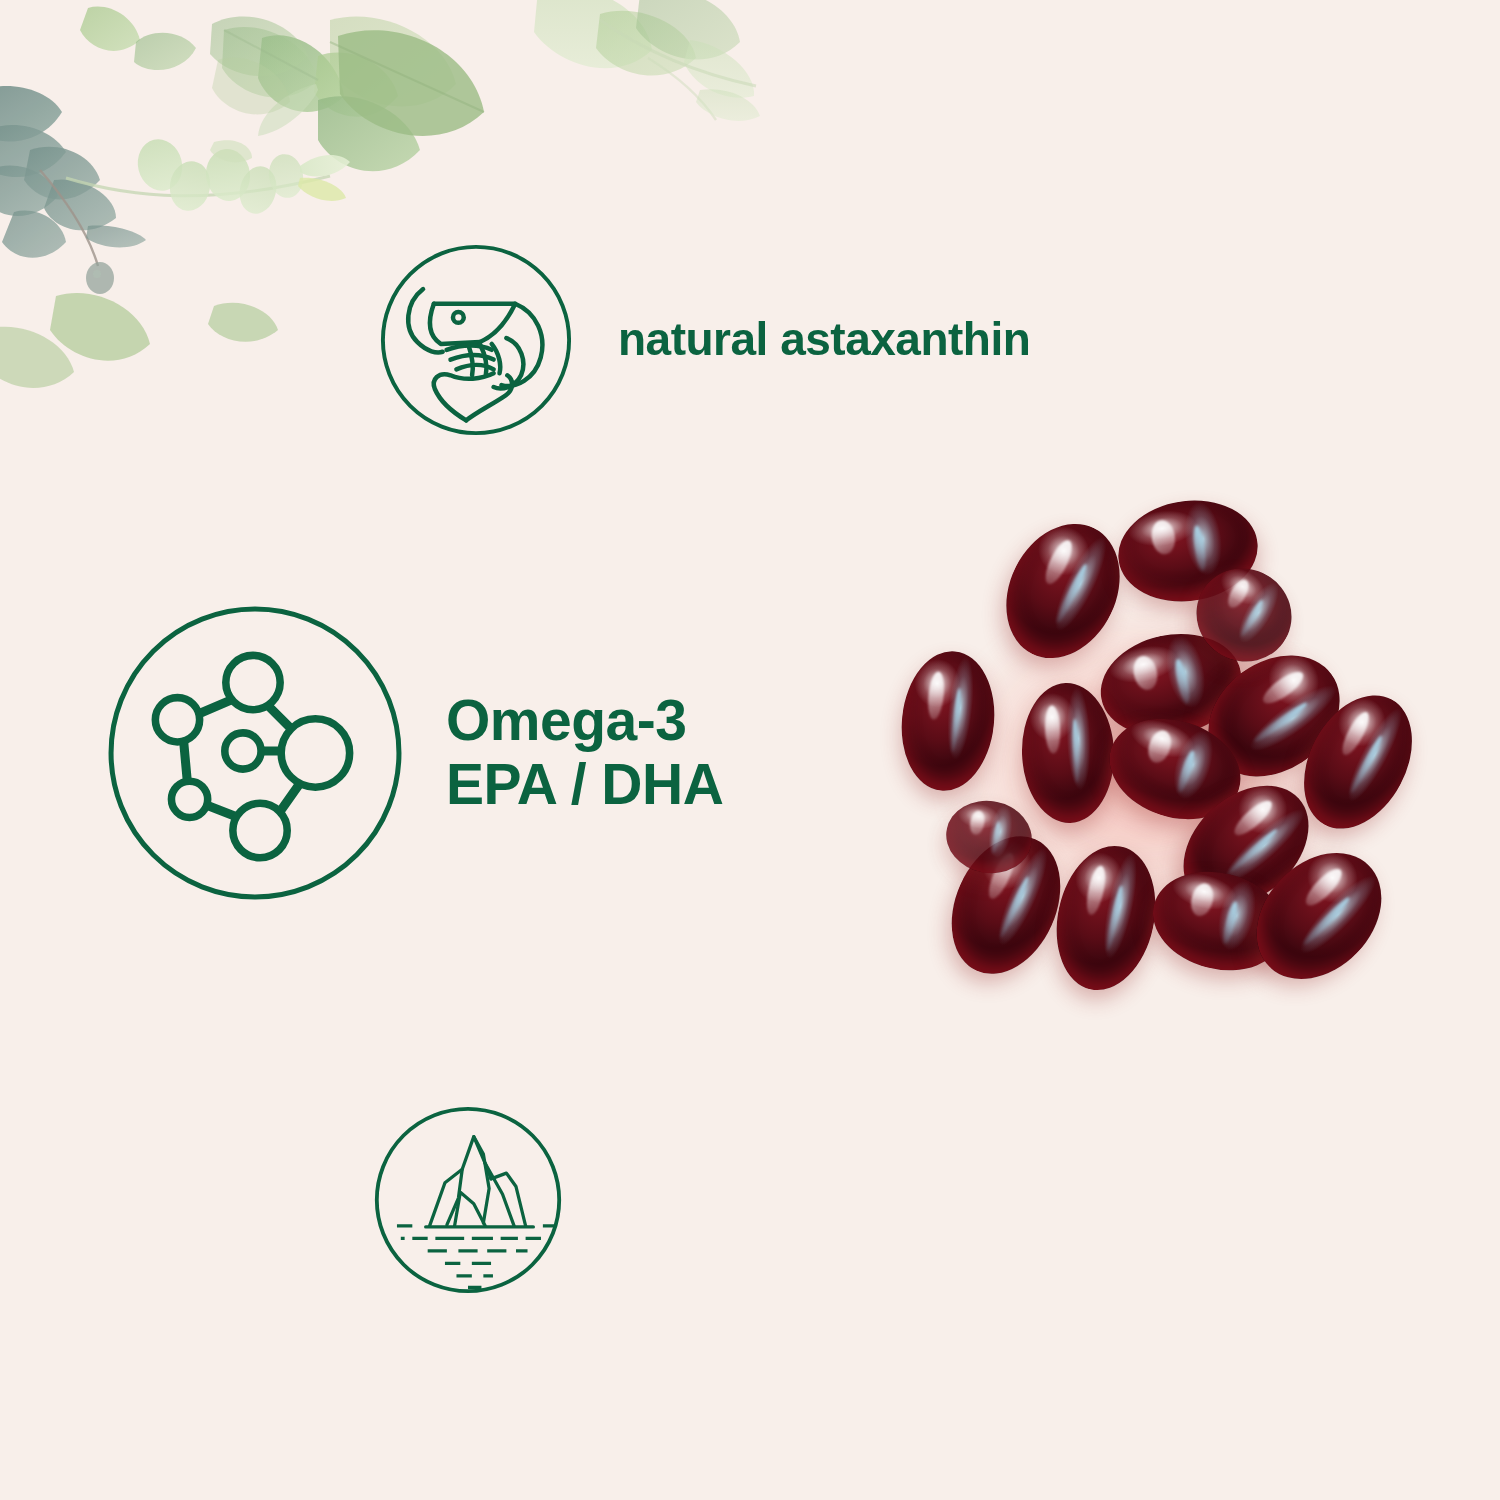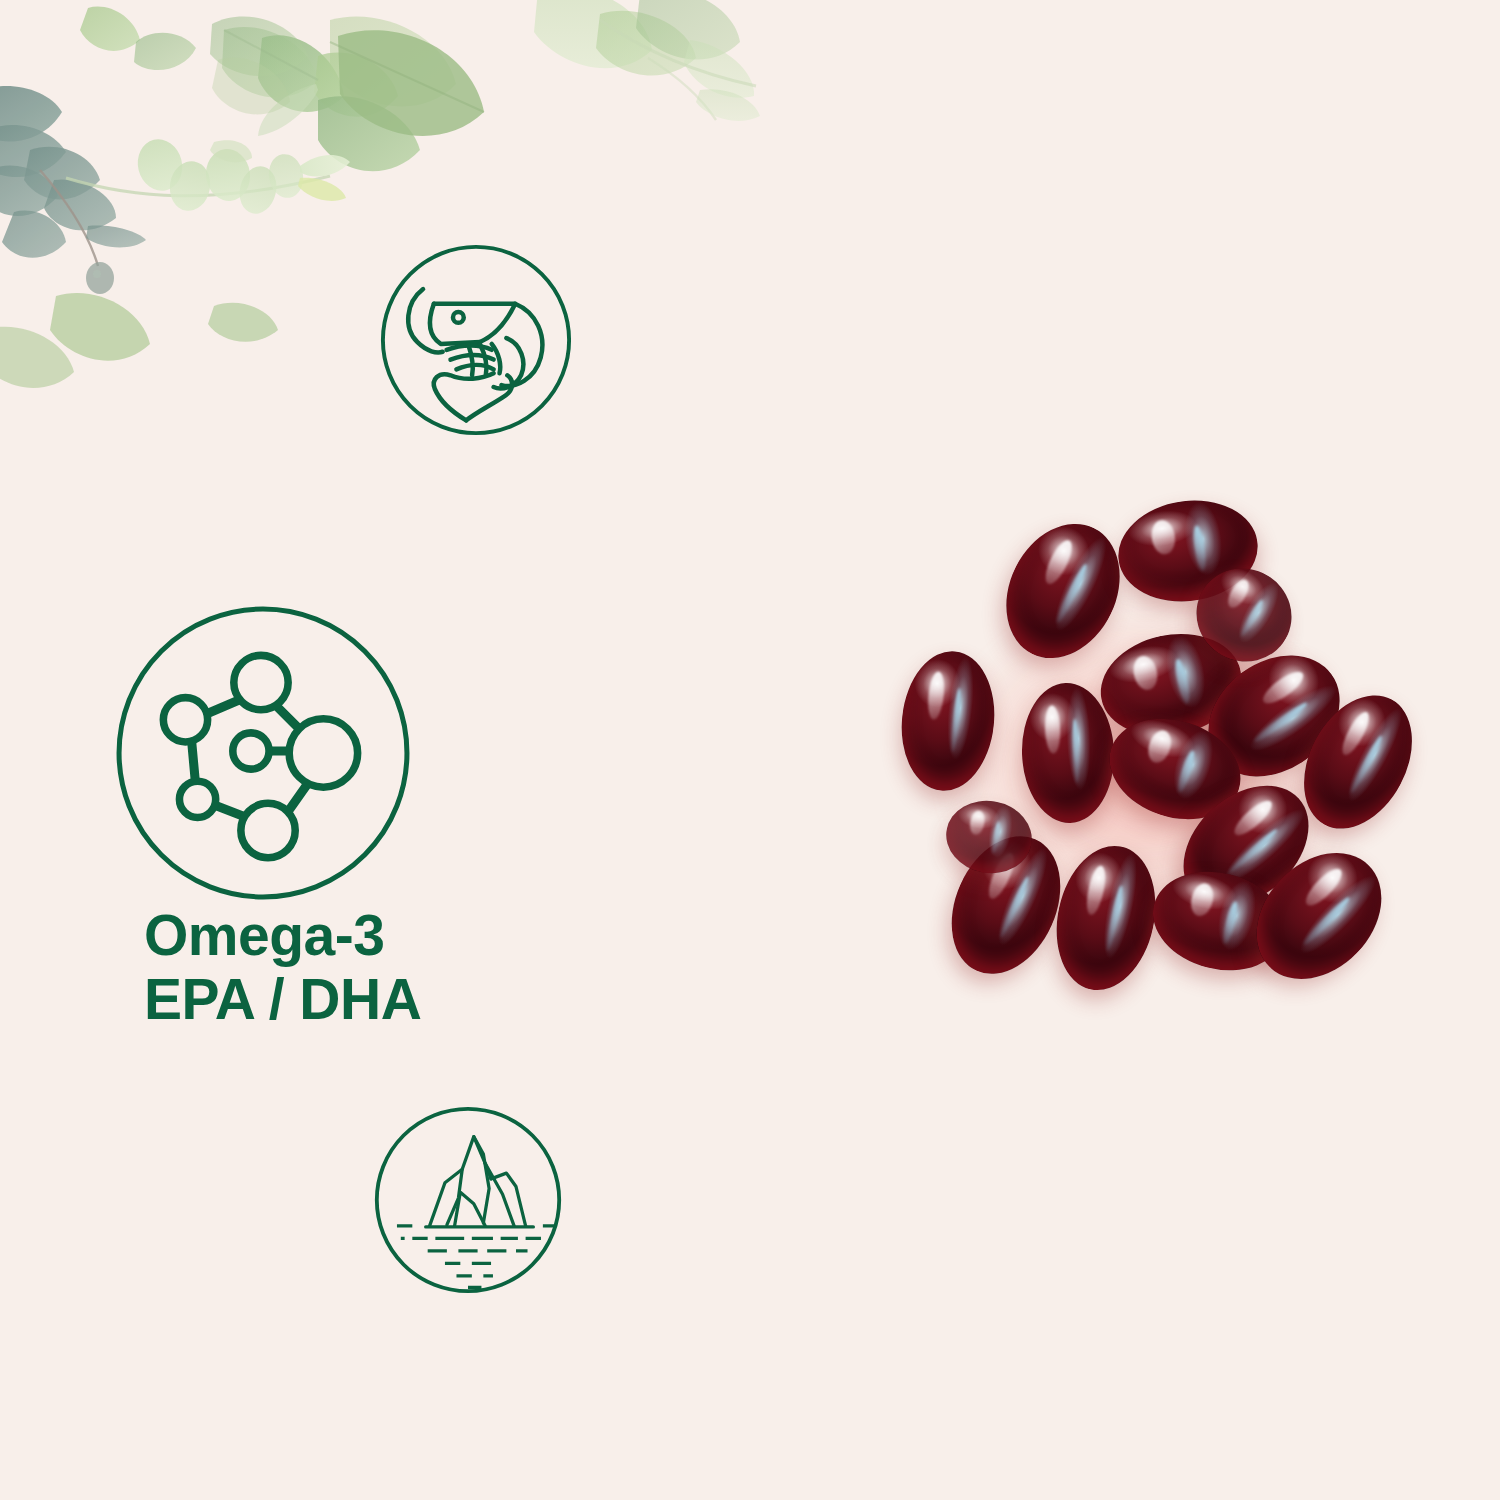--- a/index.html
+++ b/index.html
@@ -48,21 +48,21 @@
     white-space: pre-line;
   }
 
   #feature-astaxanthin { left: 378px; top: 242px; }
   #feature-astaxanthin .badge-circle { width: 196px; height: 196px; }
   #feature-astaxanthin .feature-label {
     font-size: 46px;
     margin-left: 44px;
   }
 
-  #feature-omega { left: 104px; top: 602px; flex-direction: column; }
+  #feature-omega { left: 104px; top: 602px; }
   #feature-omega .badge-circle { width: 302px; height: 302px; }
   #feature-omega .feature-label {
     font-size: 57px;
     margin-left: 40px;
   }
 
   #feature-antarctic { left: 372px; top: 1104px; }
   #feature-antarctic .badge-circle { width: 192px; height: 192px; }
   #feature-antarctic .feature-label {
     font-size: 46px;
@@ -236,20 +236,21 @@
         <path d="M74 120 C 90 114, 106 114, 118 120"></path>
         <path d="M80 130 C 94 124, 108 124, 118 130"></path>
         <path d="M92 104 C 96 116, 98 126, 96 136"></path>
         <path d="M104 104 C 110 116, 112 126, 110 136"></path>
         <path d="M116 104 C 124 114, 126 126, 124 134"></path>
 
         <path d="M118 134 C 106 140, 88 142, 74 136 C 62 132, 54 140, 58 150 C 64 164, 80 176, 90 182"></path>
         <path d="M90 182 C 100 174, 116 166, 128 158 C 138 152, 140 142, 132 136"></path>
       </g>
     </svg>
+    <div class="feature-label">natural astaxanthin</div>
   </div>
 
   <div class="feature" id="feature-omega">
     <svg class="badge-circle" viewBox="0 0 300 300">
       <circle cx="150" cy="150" r="143" fill="none" stroke="#0B6340" stroke-width="5"></circle>
       <g stroke="#0B6340" stroke-width="9" fill="none" stroke-linecap="round">
         <line x1="78" y1="118" x2="148" y2="88"></line>
         <line x1="158" y1="98" x2="208" y2="148"></line>
         <line x1="140" y1="148" x2="200" y2="148"></line>
         <line x1="78" y1="126" x2="84" y2="192"></line>

